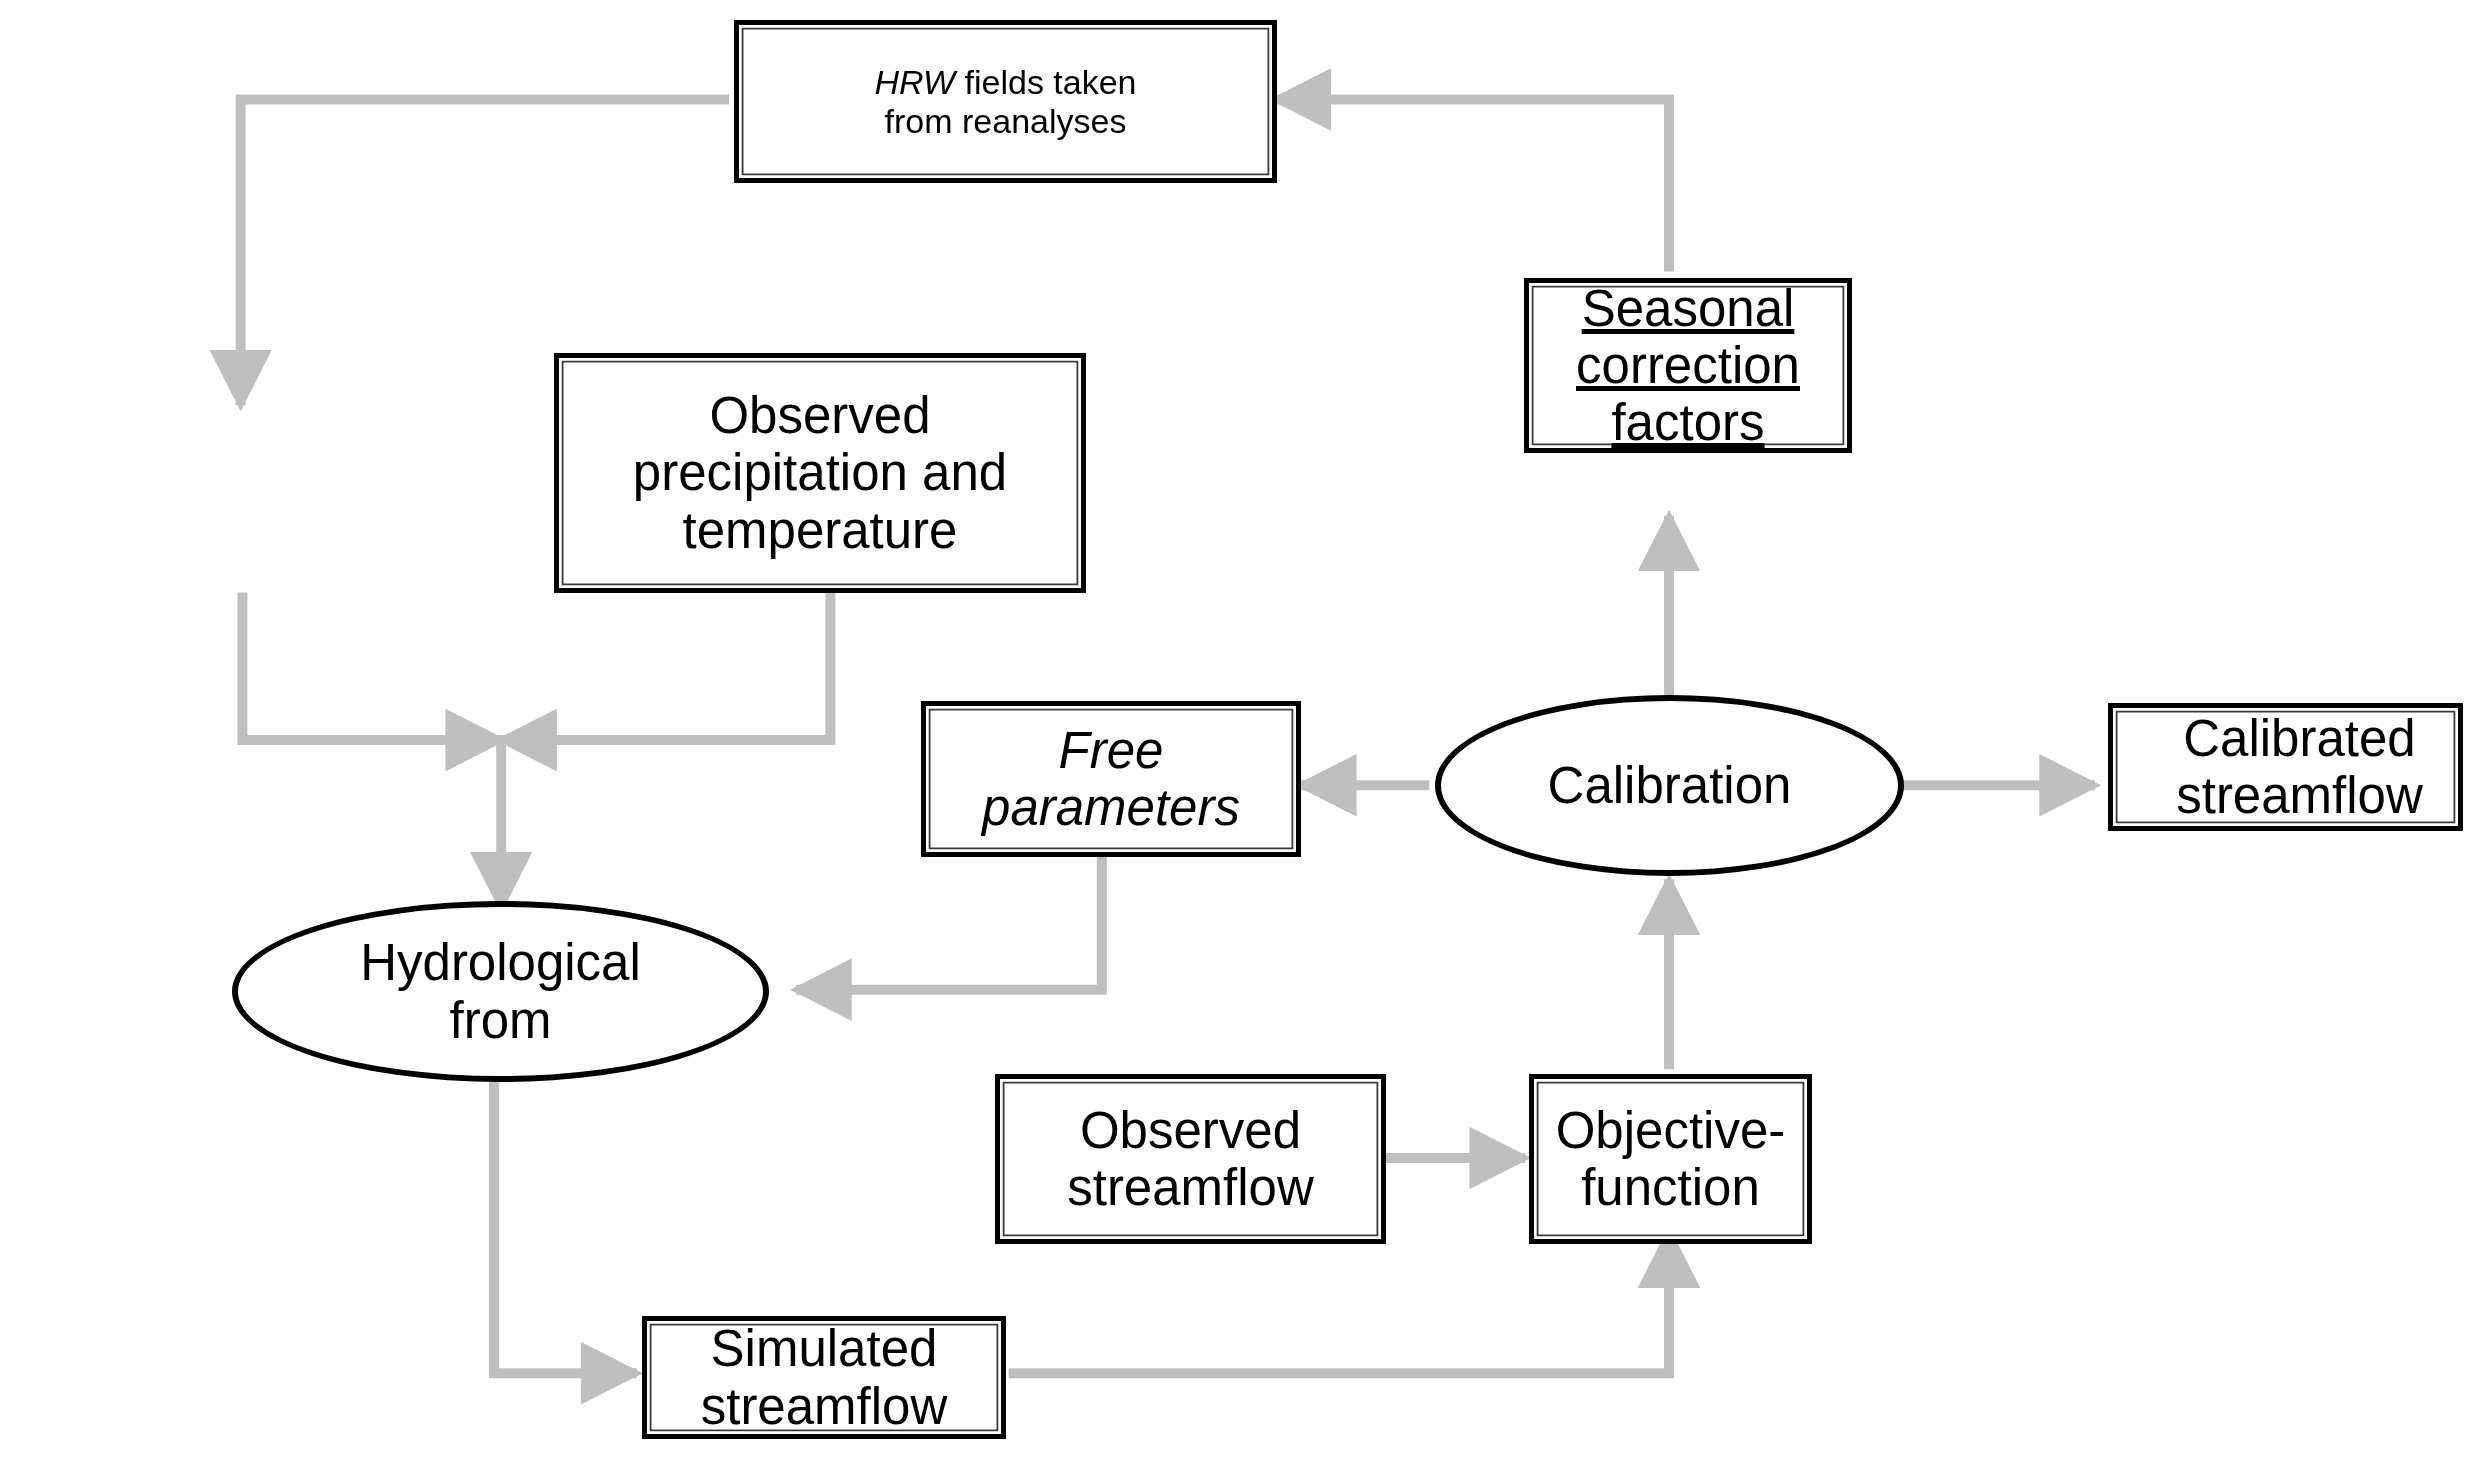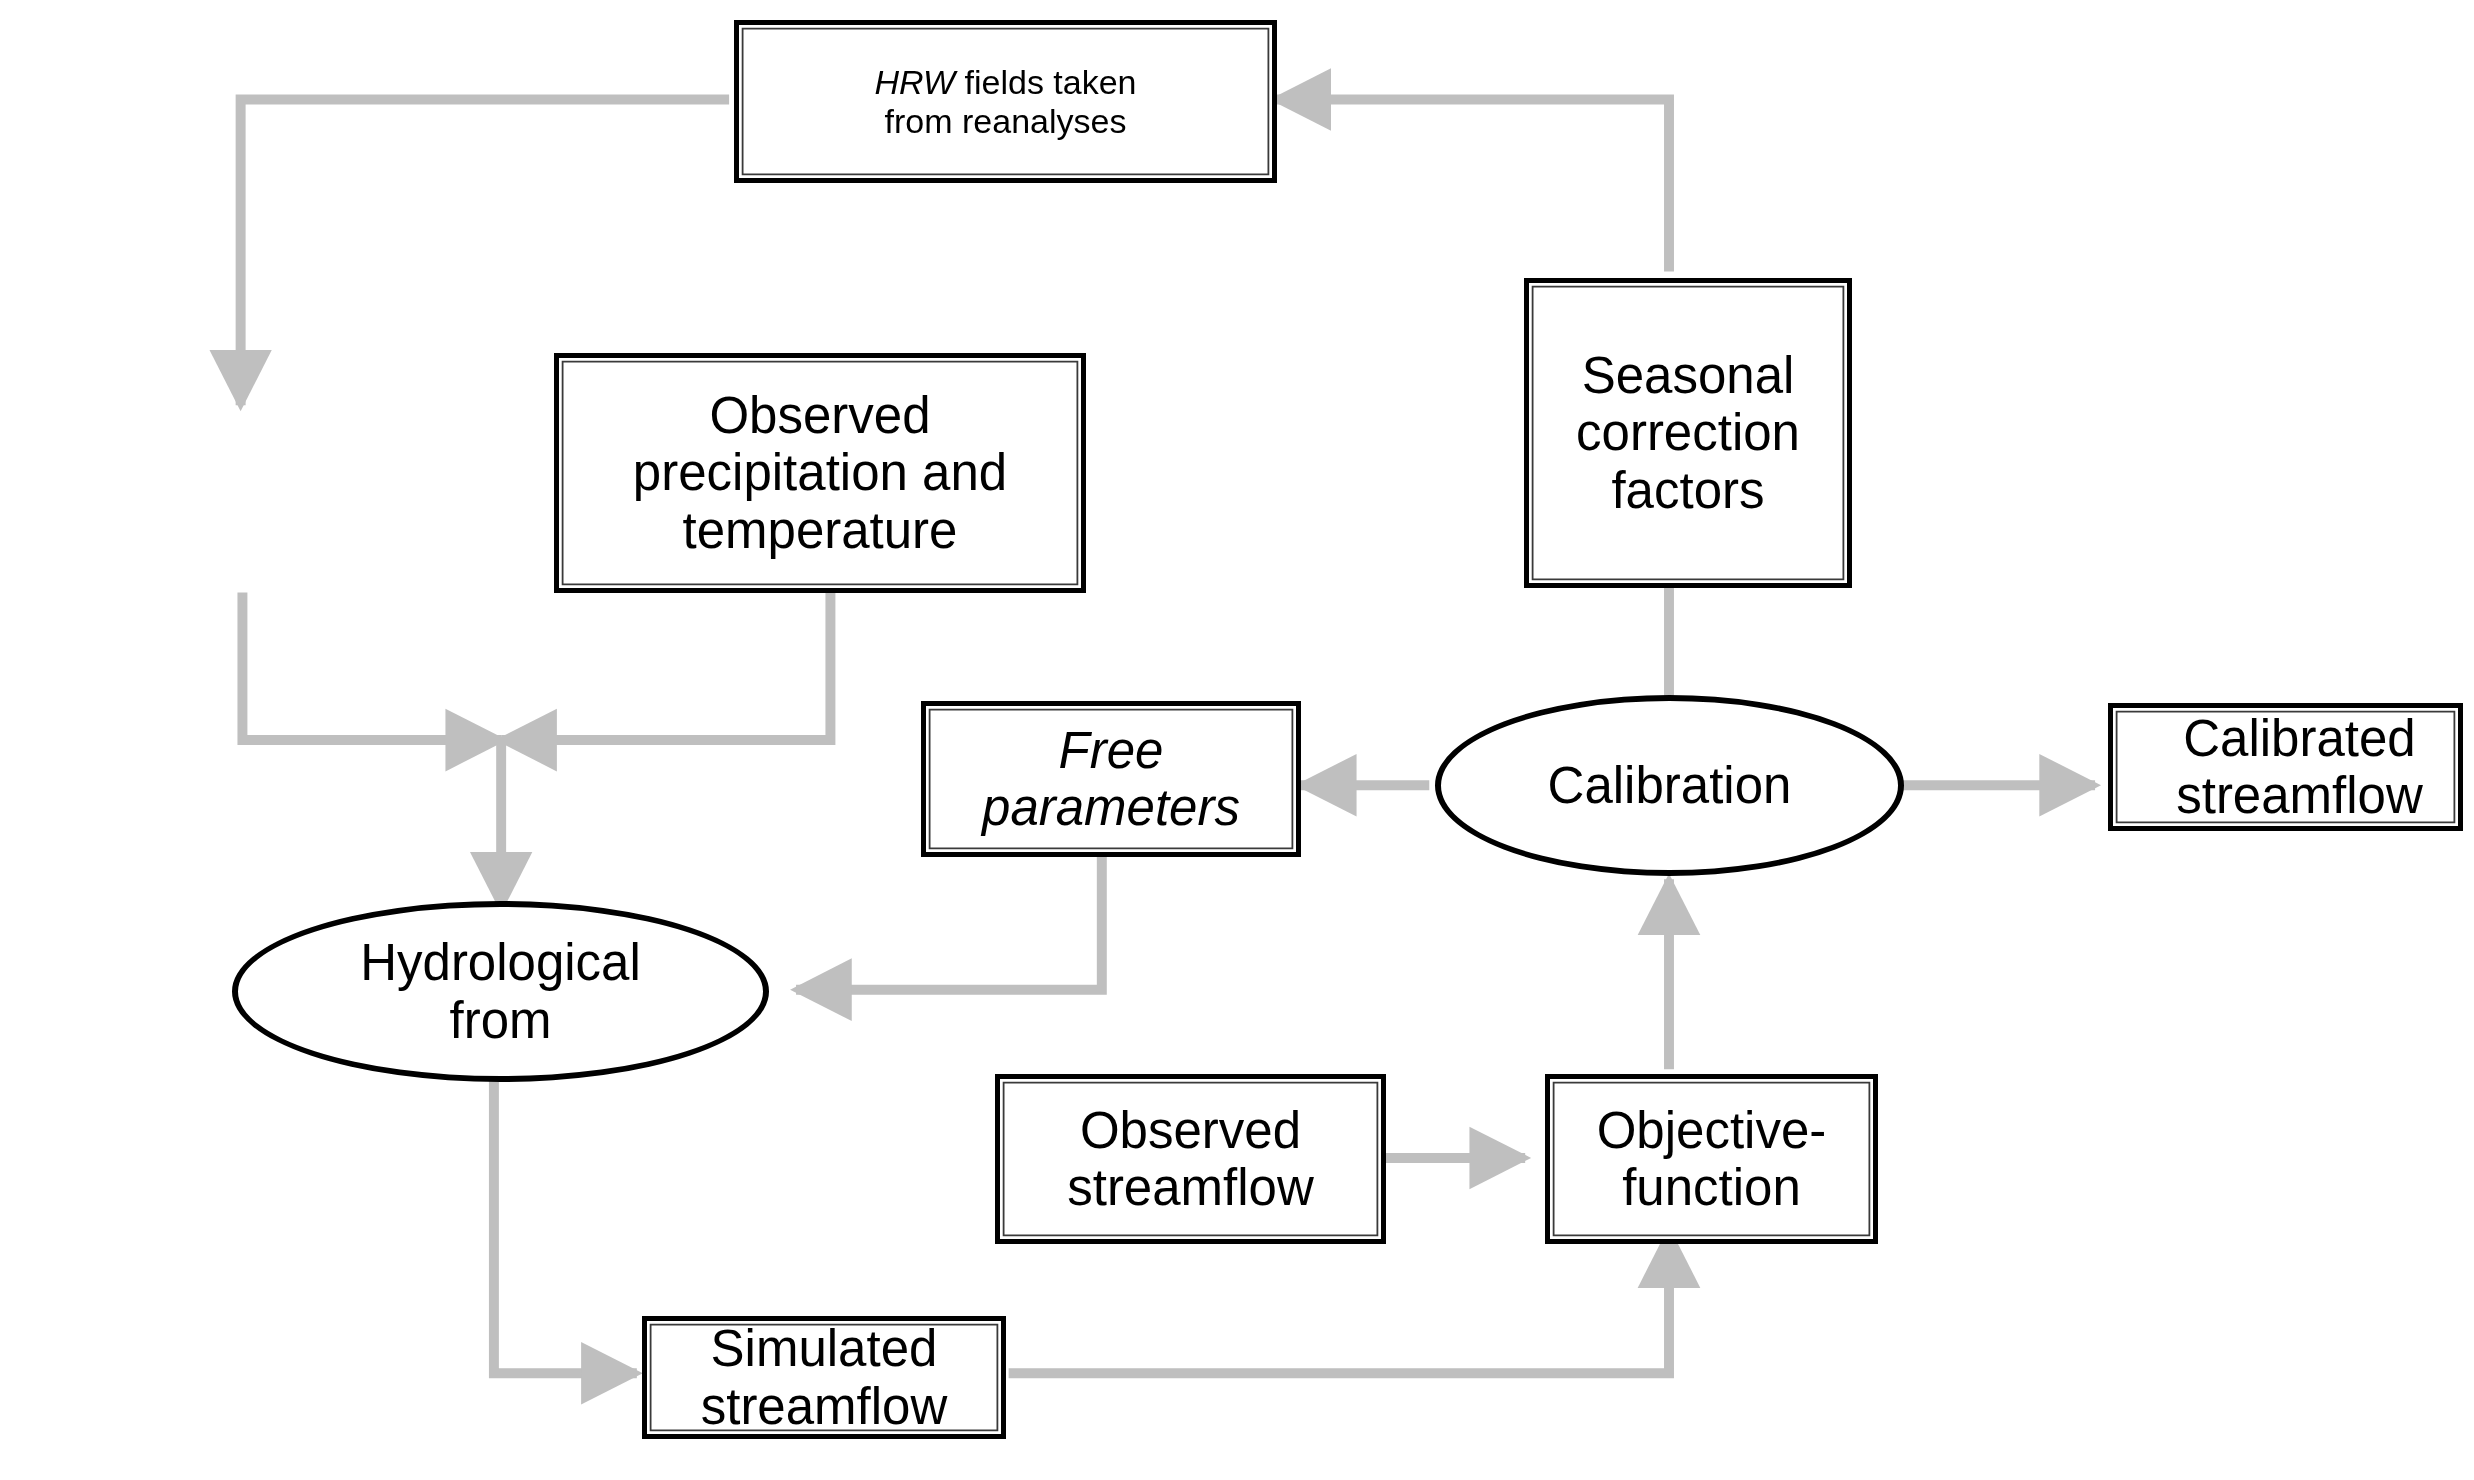--- a/index.html
+++ b/index.html
@@ -60,21 +60,21 @@
 
       <path d="M 1845,1182 L 1845,972"></path>
     </g>
   </svg>
 
   <div class="node boxnode" style="left:734px;top:20px;width:543px;height:163px;">
     <span class="label l-top"><i class="ital">HRW</i><span> fields taken
 from reanalyses</span></span>
   </div>
 
-  <div class="node boxnode" style="left:1524px;top:278px;width:328px;height:310px;">
+  <div class="node boxnode" style="left:1524px;top:278px;width:328px;height:175px;text-decoration:underline;">
     <span class="label l-std">Seasonal
 correction
 factors</span>
   </div>
 
 
   <div class="node boxnode" style="left:554px;top:353px;width:532px;height:240px;">
     <span class="label l-std">Observed
 precipitation and
 temperature</span>
@@ -97,21 +97,21 @@
   <div class="ellipse" style="left:232px;top:901px;width:537px;height:181px;">
     <span class="label l-std">Hydrological
 from</span>
   </div>
 
   <div class="node boxnode" style="left:995px;top:1074px;width:391px;height:170px;">
     <span class="label l-std">Observed
 streamflow</span>
   </div>
 
-  <div class="node boxnode" style="left:1529px;top:1074px;width:333px;height:170px;margin-left:16px;">
+  <div class="node boxnode" style="left:1529px;top:1074px;width:283px;height:170px;">
     <span class="label l-std">Objective-
 function</span>
   </div>
 
   <div class="node boxnode" style="left:642px;top:1316px;width:364px;height:123px;">
     <span class="label l-std">Simulated
 streamflow</span>
   </div>
 
 </div>

